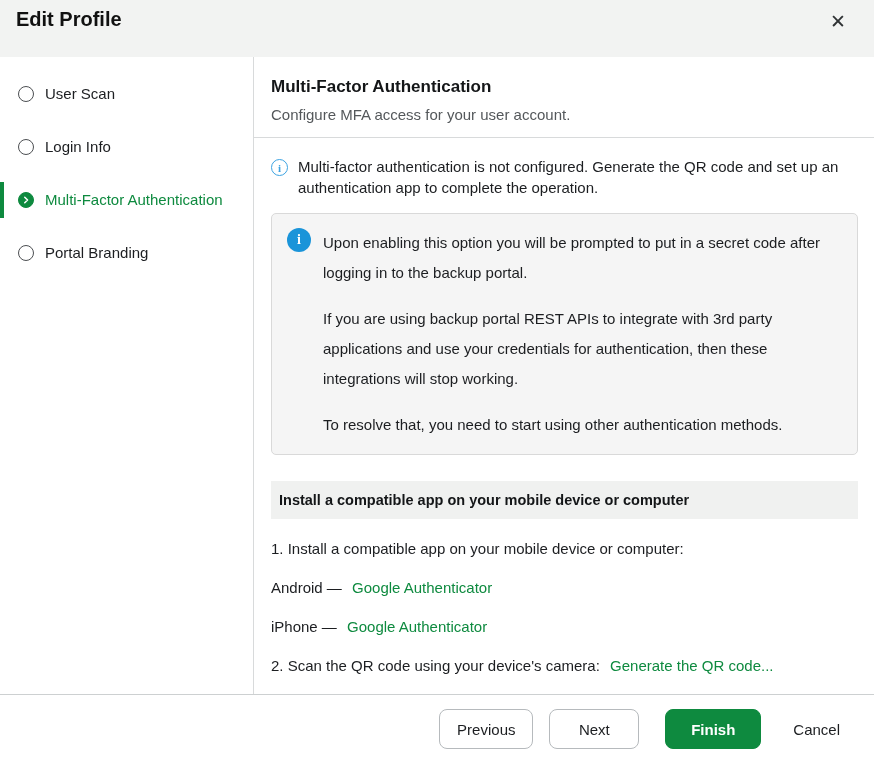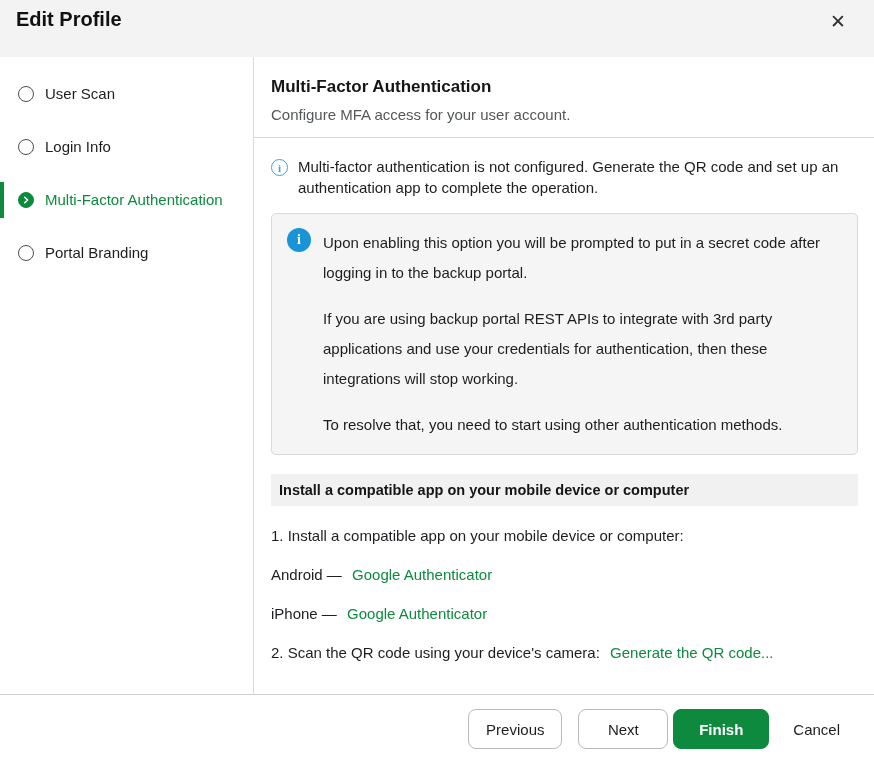--- a/index.html
+++ b/index.html
@@ -122,22 +122,22 @@
     width: 24px; height: 24px;
     background: #1a94d9; border-radius: 50%;
     color: #fff; font-size: 14px; font-weight: bold;
     display: flex; align-items: center; justify-content: center;
     font-family: "Liberation Serif", serif;
   }
   .info-box-text { margin-left: 12px; font-size: 15px; line-height: 30px; color: #1c1e21; }
   .info-box-text p + p { margin-top: 16px; }
 
   .section-bar {
-    margin-top: 19px;
-    width: 587px; height: 32px;
+    margin-top: 26px;
+    width: 587px; height: 38px;
     background: #f0f1f0;
     display: flex; align-items: center;
     padding-left: 8px;
     font-size: 14.5px; font-weight: bold; color: #141618;
   }
 
   .inst-line { margin-top: 20px; font-size: 15px; color: #1c1e21; line-height: 19px; }
   .green-link {
     color: #0e8a3f; text-decoration: none; cursor: pointer;
     background: none; border: none; font-family: inherit; font-size: 15px; padding: 0;
@@ -157,26 +157,26 @@
     height: 40px; border-radius: 8px;
     display: inline-flex; align-items: center; justify-content: center;
   }
   .btn-outline {
     background: #fff; color: #1c1e21;
     border: 1px solid #b6babd;
   }
   .btn-prev { min-width: 94px; }
   .btn-next { min-width: 90px; margin-left: 16px; }
   .btn-finish {
-    min-width: 96px; margin-left: 5px;
+    min-width: 96px; margin-left: 26px;
     background: #0e8a3f; border: 1px solid #0e8a3f;
     color: #fff; font-weight: bold;
   }
   .btn-cancel {
-    margin-left: 24px;
+    margin-left: 32px;
     background: none; border: none; color: #1c1e21;
   }
 </style>
 </head>
 <body>
 
 <div class="dialog">
 
   <div class="dlg-header">
     <div class="dlg-title">Edit Profile</div>

